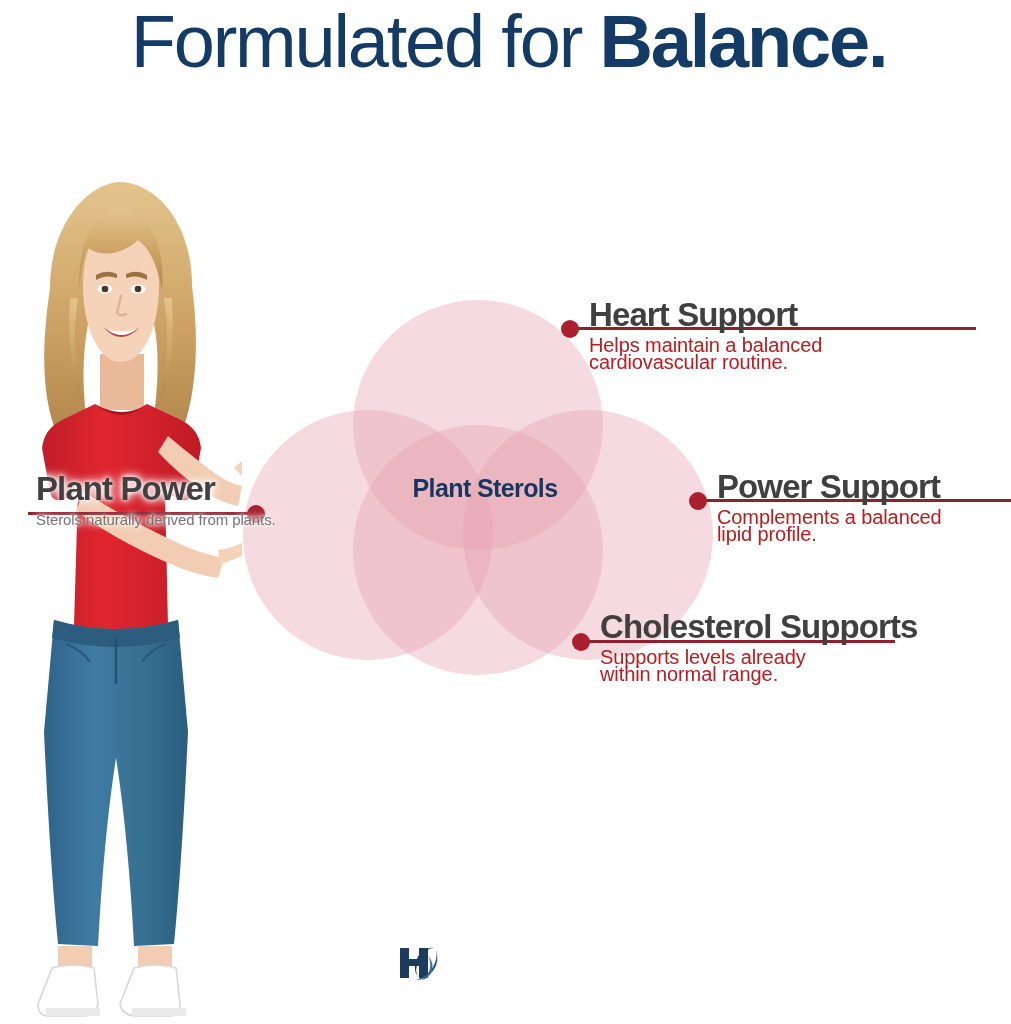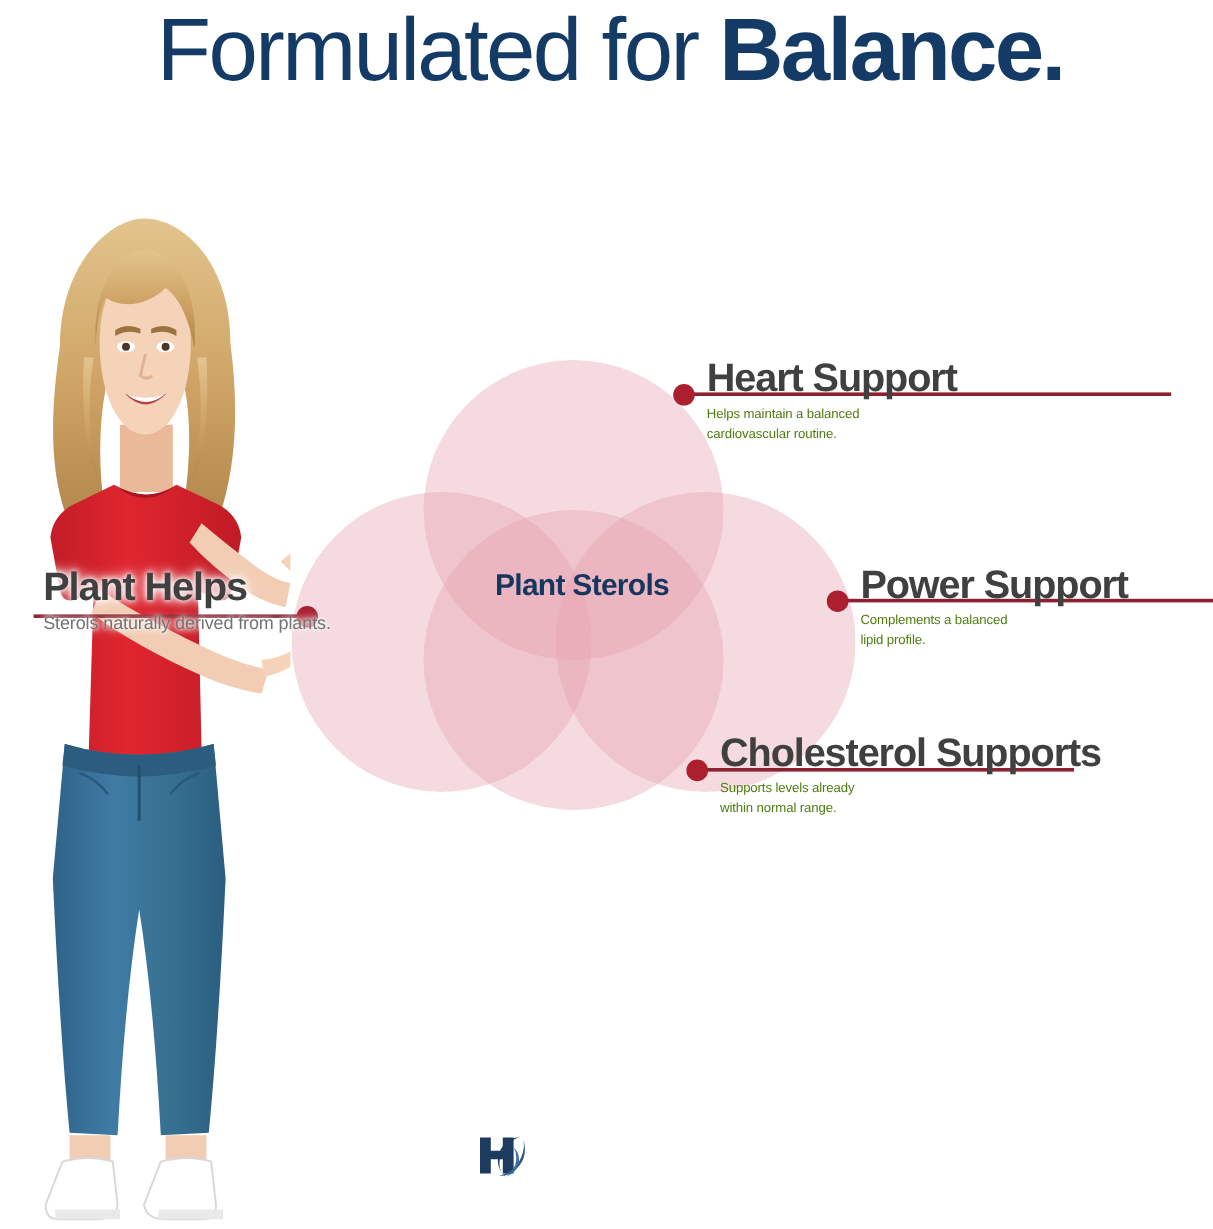--- a/index.html
+++ b/index.html
@@ -74,22 +74,22 @@
   
   .callout { position: absolute; }
   .callout .title {
     color: #404040;
     font-weight: 700;
     letter-spacing: -0.9px;
     white-space: nowrap;
     line-height: 1.02;
   }
   .callout .sub {
-    color: #4d7c0f;
-    font-size: 11px;
+    color: #b91c1c;
+    font-size: 20px;
     line-height: 17.5px;
     font-weight: 400;
     white-space: pre-line;
     letter-spacing: -0.1px;
   }
   .rule {
     position: absolute;
     height: 3px;
     background: #8c2230;
   }
@@ -250,21 +250,21 @@
 
       <path fill="#ffffff" stroke="#d8d8d8" stroke-width="1.6" d="M60 800 q22 -6 42 0 l4 36 q-2 12 -18 12 l-32 0 q-10 0 -10 -12 z"></path>
       <path fill="#ffffff" stroke="#d8d8d8" stroke-width="1.6" d="M142 800 q22 -6 42 0 l4 36 q0 12 -10 12 l-32 0 q-16 0 -18 -12 z"></path>
       <path fill="#e9e9e9" d="M54 840 h54 v8 h-54 z M140 840 h54 v8 h-54 z"></path>
     </svg>
   </div>
 
   <div class="rule" style="left:28px; top:512px; width:232px;"></div>
   <div class="dot" style="left:247px; top:505px;"></div>
   <div class="callout" id="co-plant">
-    <div class="title">Plant Helps</div>
+    <div class="title">Plant Power</div>
     <div class="sub">Sterols naturally derived from plants.</div>
   </div>
 
   <div class="rule" style="left:572px; top:327px; width:404px;"></div>
   <div class="dot" style="left:561px; top:320px;"></div>
   <div class="callout" id="co-heart">
     <div class="title">Heart Support</div>
     <div class="sub">Helps maintain a balanced
 cardiovascular routine.</div>
   </div>

